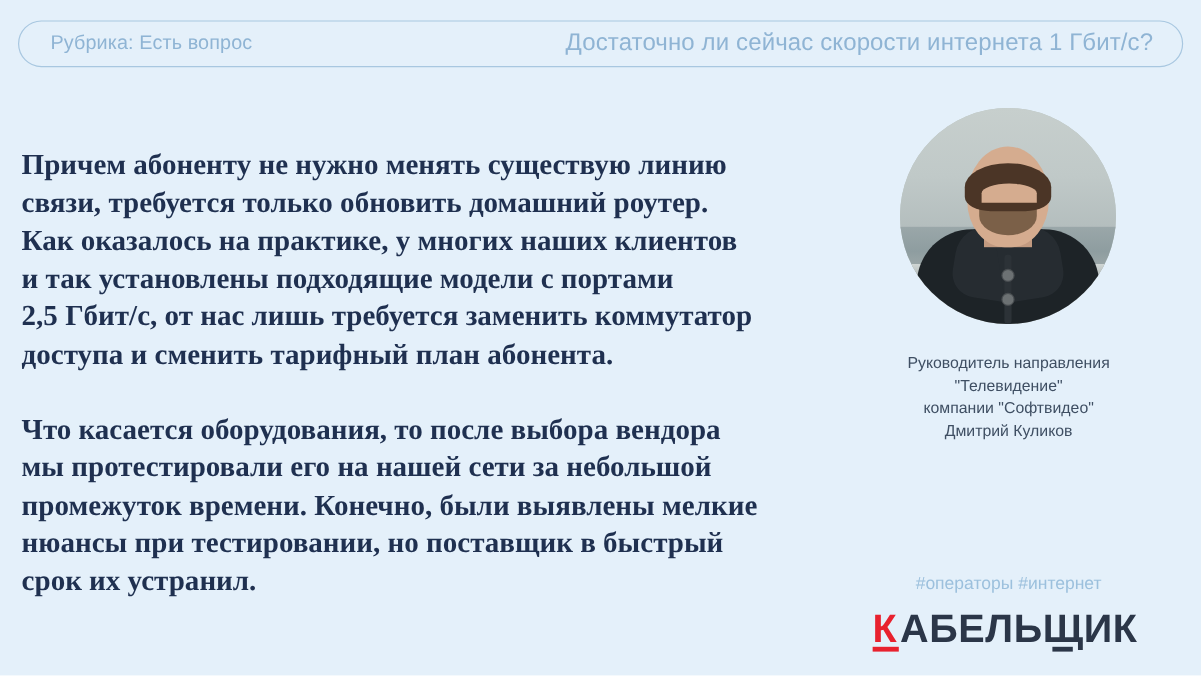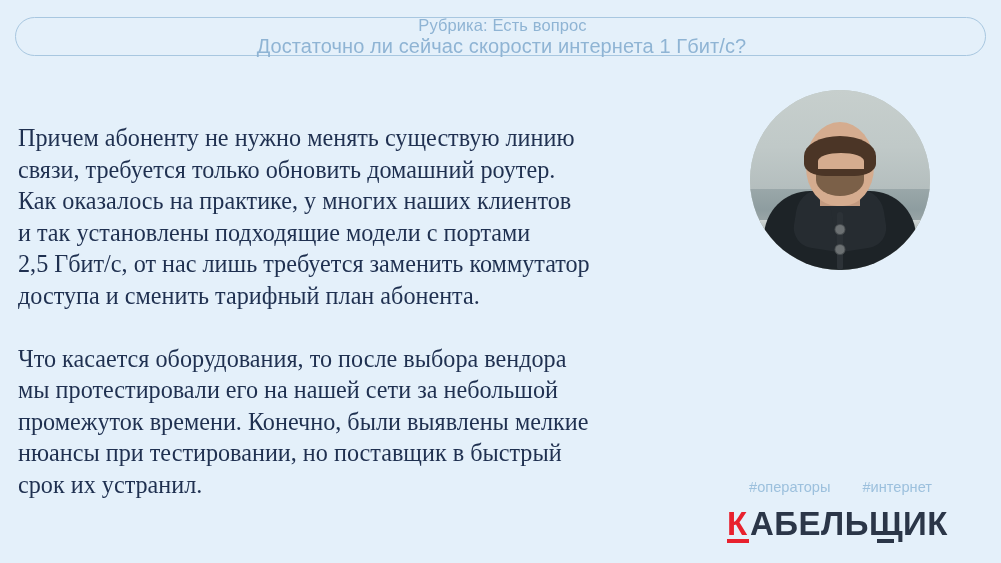--- a/index.html
+++ b/index.html
@@ -21,23 +21,22 @@
     position: absolute;
     left: 15px;
     top: 17px;
     width: 971px;
     height: 39px;
     box-sizing: border-box;
     border: 1.6px solid #a8c7e0;
     border-radius: 20px;
     display: flex;
     align-items: center;
-    justify-content: center;
+    justify-content: space-between;
     padding: 0 22px 0 26px;
-    flex-direction: column;
   }
   .rubric-label {
     font-size: 16.5px;
     color: #8fb4d4;
     letter-spacing: 0.1px;
     white-space: nowrap;
   }
   .rubric-question {
     font-size: 20px;
     color: #8fb4d4;
@@ -53,20 +52,21 @@
     top: 122px;
     width: 640px;
     font-family: "Liberation Serif", serif;
     font-size: 24.2px;
     line-height: 31.6px;
     color: #1f3050;
   }
   .body-copy p {
     margin: 0 0 31px 0;
     white-space: pre-line;
+    font-weight: bold;
   }
   .body-copy p:last-child { margin-bottom: 1px; }
 
   
   .portrait-wrap {
     position: absolute;
     left: 750px;
     top: 90px;
     width: 180px;
     height: 180px;
@@ -251,21 +251,21 @@
   
   .hashtags {
     position: absolute;
     left: 700px;
     top: 479px;
     width: 281px;
     text-align: center;
     font-size: 14.6px;
     color: #9cc0dd;
   }
-  .hashtags span { margin: 0 14px; }
+  .hashtags span { margin: 0 0; }
 
   
   .logo {
     position: absolute;
     left: 727px;
     top: 505px;
     width: 230px;
     height: 42px;
   }
   .logo svg { display: block; }
@@ -315,20 +315,24 @@
         <div class="ph-mouth"></div>
         <div class="ph-eye l"></div>
         <div class="ph-eye r"></div>
         <div class="ph-brow l"></div>
         <div class="ph-brow r"></div>
         <div class="ph-hair"></div>
       </div>
     </div>
   </div>
 
+  <div class="caption" style="white-space: pre-line;">Руководитель направления
+"Телевидение"
+компании "Софтвидео"
+Дмитрий Куликов</div>
 
   <div class="hashtags">
     <span>#операторы</span>
     <span>#интернет</span>
   </div>
 
   <div class="logo">
     <svg width="230" height="42" viewBox="0 0 230 42">
       <text x="0" y="30" font-family="Liberation Sans, sans-serif" font-size="33" font-weight="bold" letter-spacing="0.5" fill="#e8212e">К</text>
       <rect x="0" y="34" width="22" height="4" fill="#e8212e"></rect>

